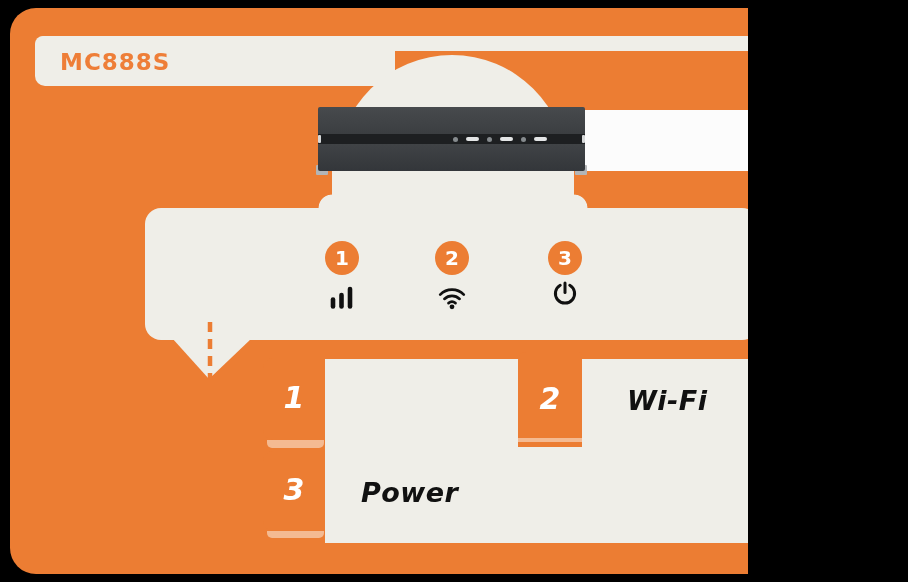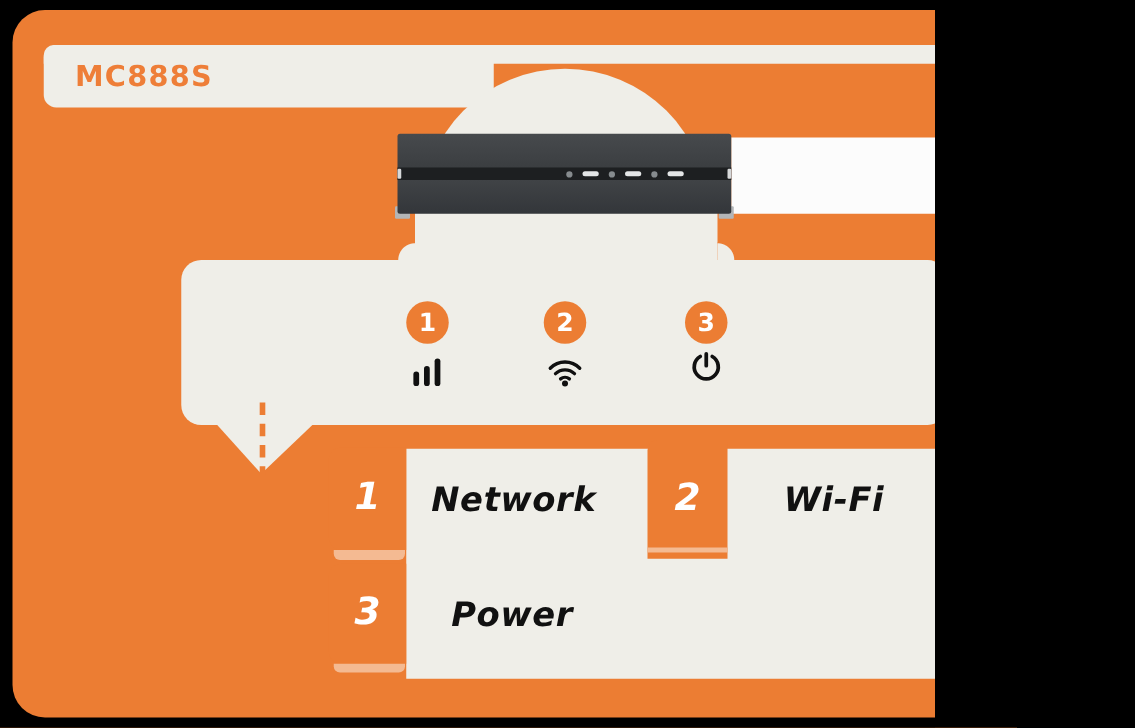--- a/index.html
+++ b/index.html
@@ -132,16 +132,15 @@
 
   <div class="abs tab tab1">1</div>
   <div class="abs tab-shadow sh1"></div>
   <div class="abs tab tab2">
     <span>2</span>
     <div class="sh2"></div>
   </div>
   <div class="abs tab tab3">3</div>
   <div class="abs tab-shadow sh3"></div>
 
-  <div class="abs legend-label lb1">Network</div>
   <div class="abs legend-label lb3">Power</div>
   <div class="abs legend-label lb2">Wi-Fi</div>
 </div>
 
 </body></html>

